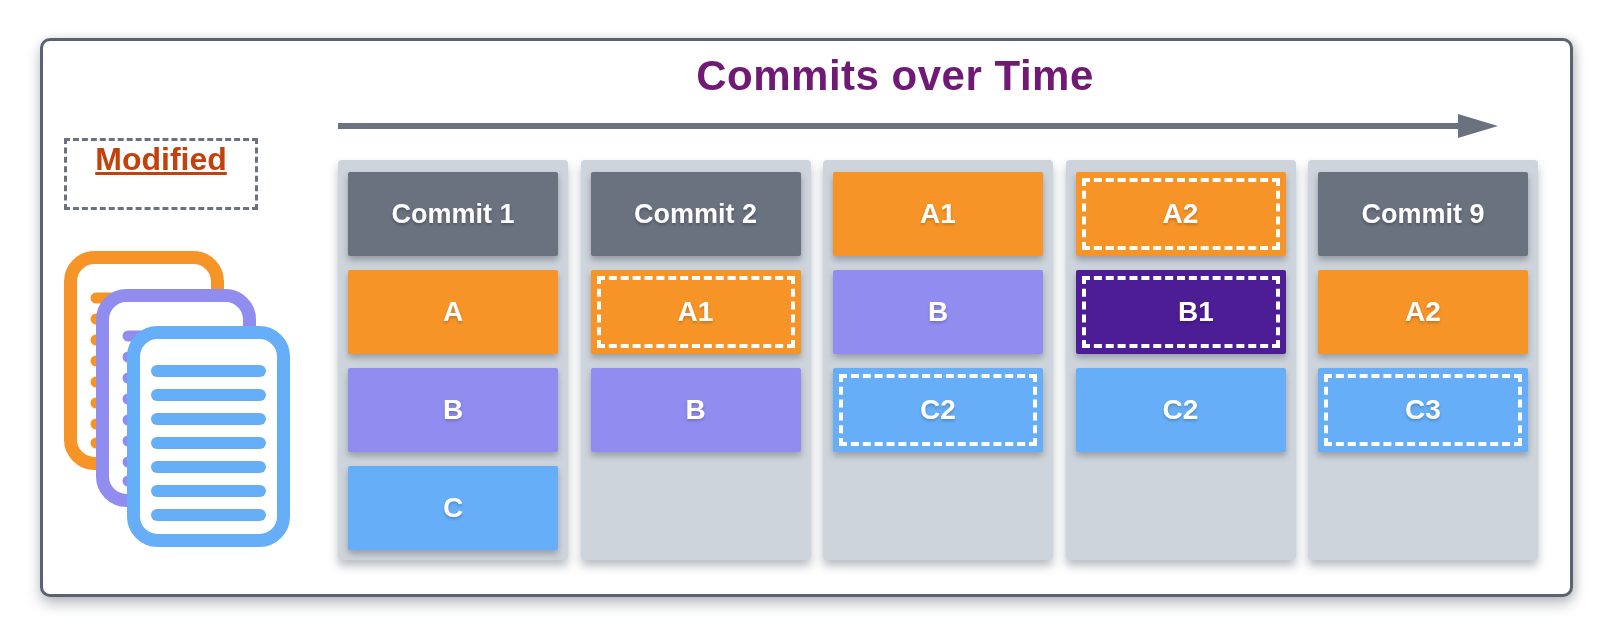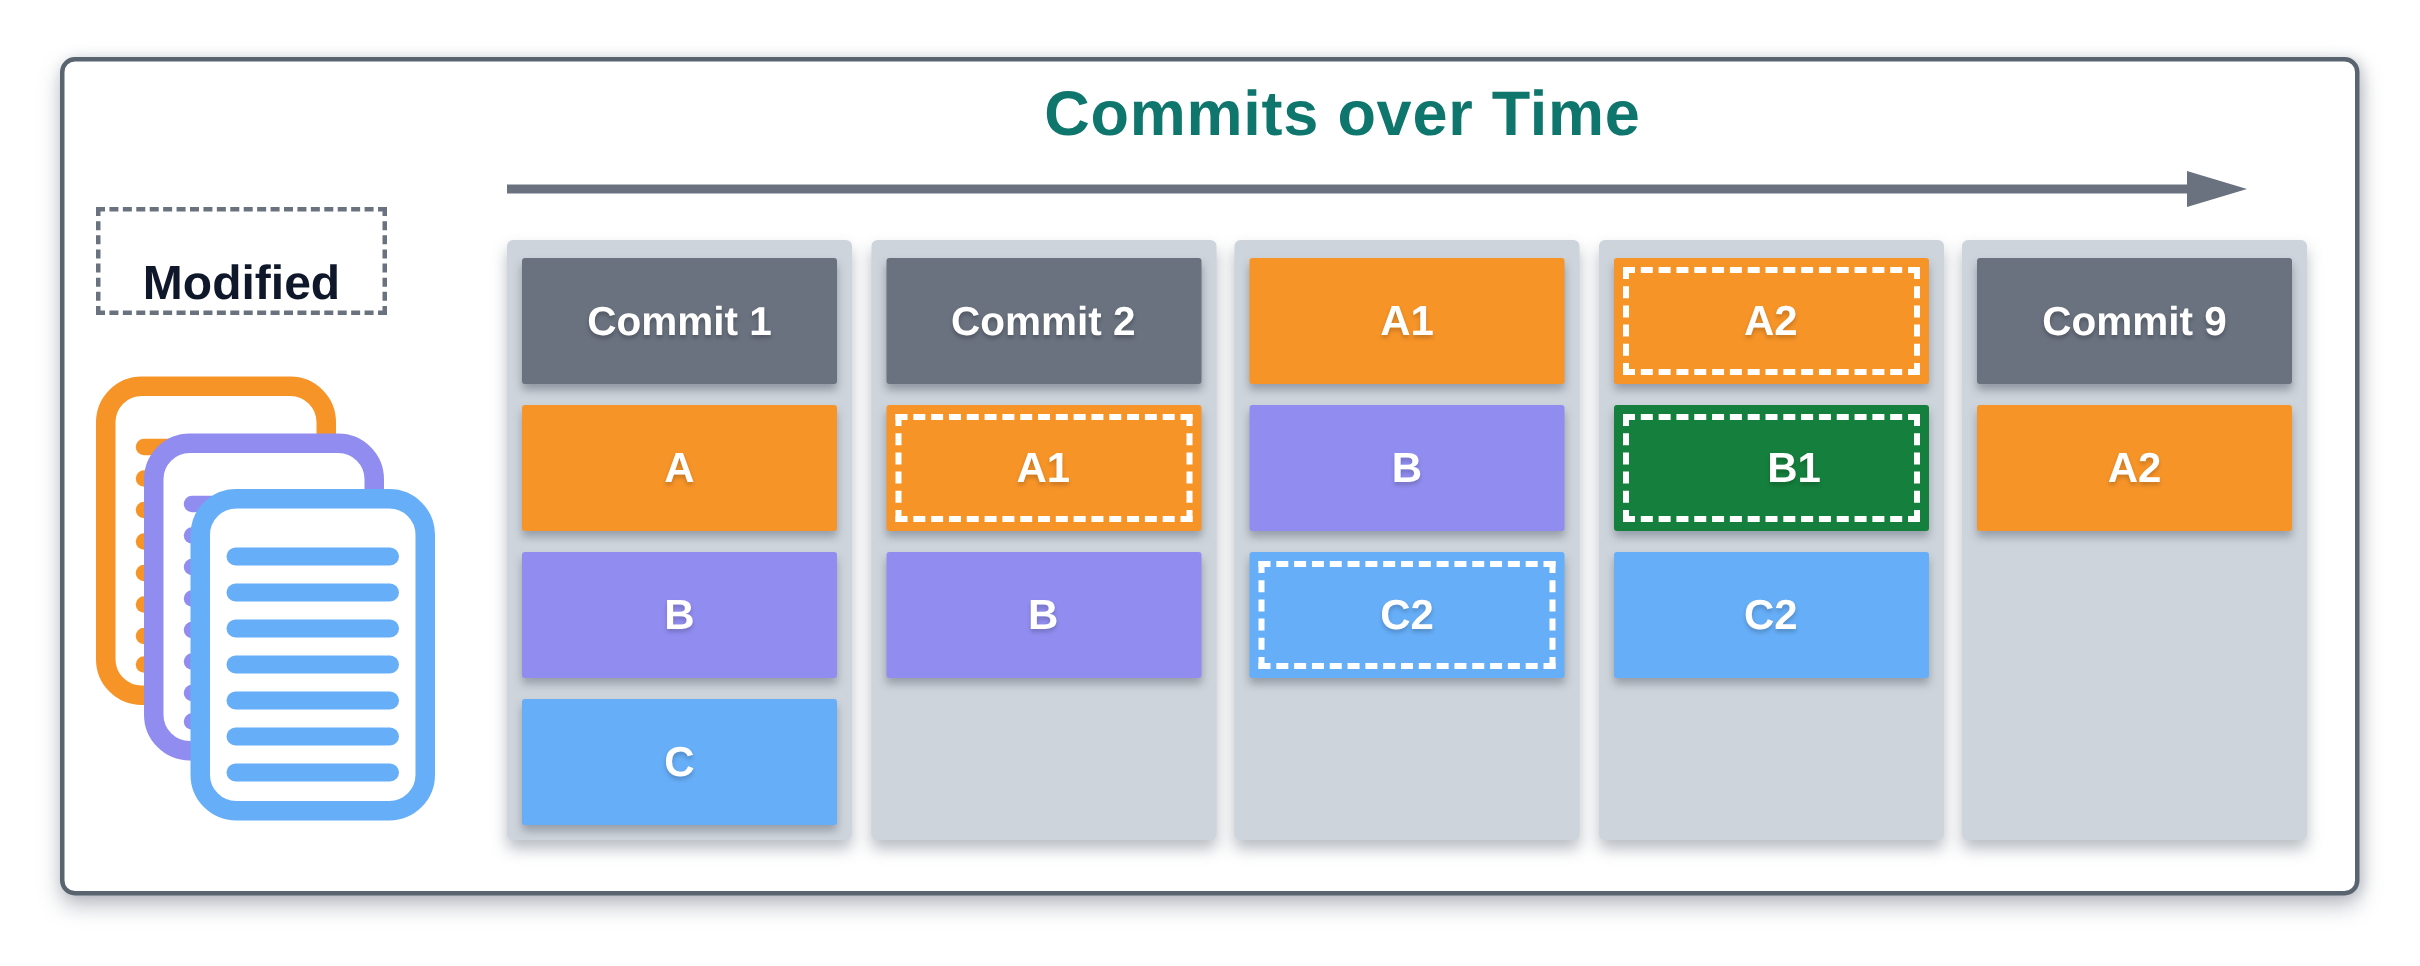--- a/index.html
+++ b/index.html
@@ -17,37 +17,38 @@
     background: #ffffff;
     border: 3px solid #5A6470;
     border-radius: 10px;
     box-shadow: 0 7px 14px rgba(90,100,115,0.40), 3px 0 8px rgba(90,100,115,0.18);
   }
   .title {
     position: absolute;
     left: 295px; top: 52px; width: 1200px;
     text-align: center;
     font-size: 42px; font-weight: bold;
-    color: #0f766e;
+    color: #701a75;
     letter-spacing: 0.5px;
   }
   .arrow-wrap {
     position: absolute;
     left: 336px; top: 110px;
     width: 1165px; height: 32px;
   }
   .legend {
     position: absolute;
     left: 64px; top: 138px;
     width: 188px; height: 66px;
     border: 3px dashed #6A7280;
-    display: flex; align-items: flex-end; justify-content: center;
+    display: flex; align-items: flex-start; justify-content: center;
     font-size: 32px; font-weight: bold;
-    color: #0f172a;
+    color: #c2410c;
     background: #ffffff;
+    text-decoration: underline;
   }
   .docs {
     position: absolute;
     left: 62px; top: 250px;
     width: 230px; height: 298px;
   }
   .columns {
     position: absolute;
     left: 338px; top: 160px;
     width: 1200px; height: 400px;
@@ -190,30 +191,33 @@
     </div>
     <div class="file-box modified" style="background: rgb(102, 174, 247);">
       <span>C2</span>
     </div>
   </div>
 
   <div class="panel">
     <div class="file-box modified" style="background: rgb(247, 148, 40);">
       <span>A2</span>
     </div>
-    <div class="file-box modified" style="background: #15803d; padding-left: 31px;">
+    <div class="file-box modified" style="background: #4c1d95; padding-left: 31px;">
       <span>B1</span>
     </div>
     <div class="file-box" style="background: rgb(102, 174, 247);">
       <span>C2</span>
     </div>
   </div>
 
   <div class="panel">
     <div class="commit-header">
       <span>Commit 9</span>
     </div>
     <div class="file-box" style="background: rgb(247, 148, 40);">
       <span>A2</span>
     </div>
+    <div class="file-box modified" style="background: rgb(102, 174, 247);">
+      <span>C3</span>
+    </div>
   </div>
 
 </div>
 
 </body></html>

